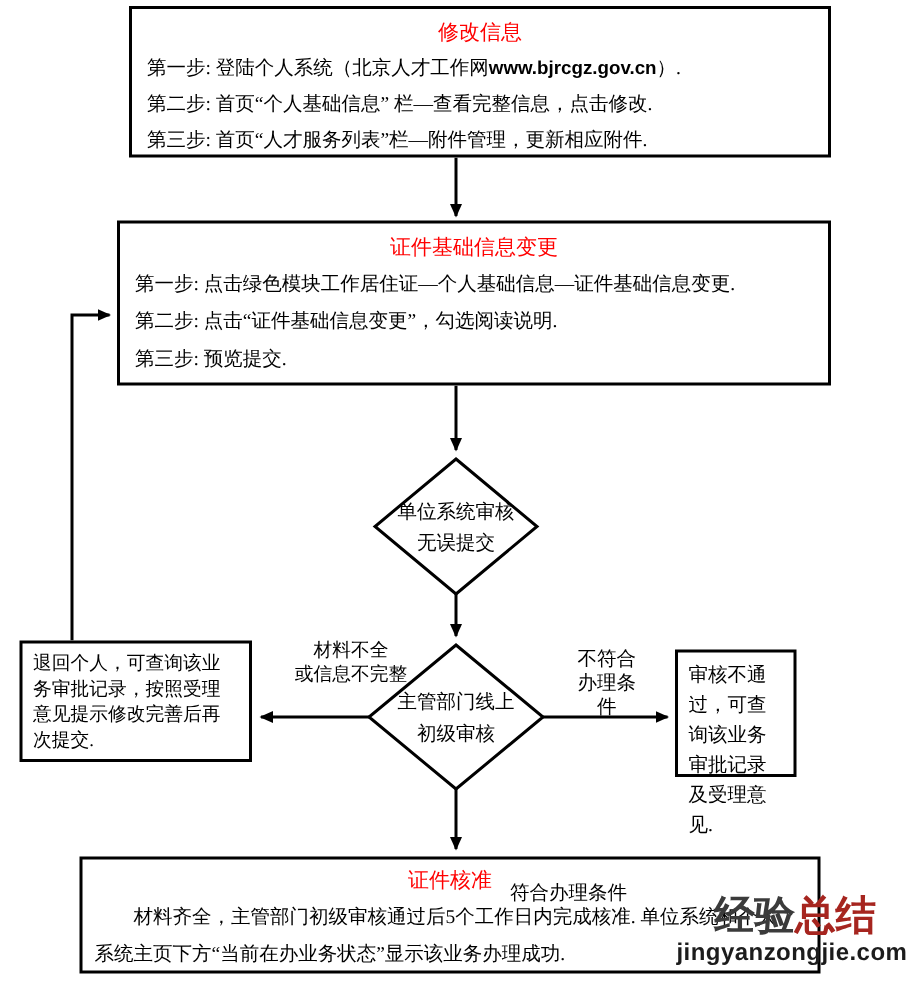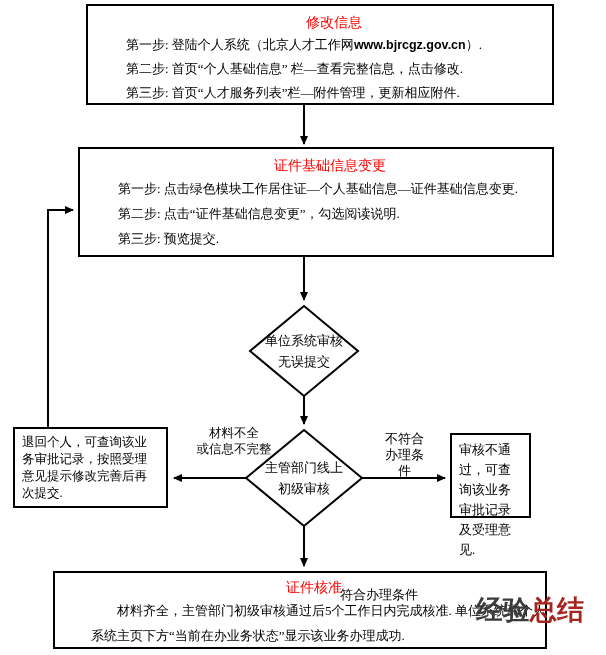--- a/index.html
+++ b/index.html
@@ -3,21 +3,21 @@
 <meta charset="utf-8">
 <style>
   :root { --title-red:#ff0000; --wm-red:#a6251f; --wm-dark:#3b3b3b; }
   * { box-sizing: border-box; }
   body { margin:0; background:#fff; }
   .canvas {
     position:relative; width:606px; height:655px; background:#ffffff;
     font-family:"Liberation Serif", serif; color:#000; overflow:hidden;
   }
   .layer { position:absolute; left:0; top:0; z-index:1; }
-  .box { position:absolute; background:#fff; border:2px solid #000; z-index:2;padding-left:28px; }
+  .box { position:absolute; background:#fff; border:2px solid #000; z-index:2; }
   .btitle { text-align:center; color:var(--title-red); font-size:14px; padding-top:7px; line-height:20px; }
   .bline { font-size:13px; padding:0 10px; white-space:nowrap; }
   .box1 .bline { line-height:24px; }
   .box2 .bline { line-height:25px; }
   .url { font-weight:bold; font-family:"Liberation Sans", sans-serif; font-size:12.5px; }
   .box-return { padding:5px 7px; font-size:12.5px; line-height:17px; }
   .box-reject { padding:5px 7px; font-size:13px; line-height:20px; }
   .box-approve .bline { white-space:nowrap; line-height:25px; padding:0 8px; }
   .indent { text-indent:26px; }
   .dtext { position:absolute; z-index:3; text-align:center; font-size:13px; line-height:21px; width:150px; }
@@ -93,14 +93,15 @@
 
   <div class="box box-reject" style="left:450px; top:433px; width:81px; height:85px;">审核不通过，可查询该业务审批记录及受理意见.</div>
 
   <div class="box box-approve" style="left:53px; top:571px; width:494px; height:78px;">
     <div class="btitle" style="padding-top:5px;">证件核准</div>
     <div class="bline indent">材料齐全，主管部门初级审核通过后5个工作日内完成核准. 单位系统和个人</div>
     <div class="bline">系统主页下方“当前在办业务状态”显示该业务办理成功.</div>
   </div>
 
   <div class="wm-brand"><span class="dark">经验</span><span class="red">总结</span></div>
+  <div class="wm-site">jingyanzongjie.com</div>
 
 </div>
 
 </body></html>

